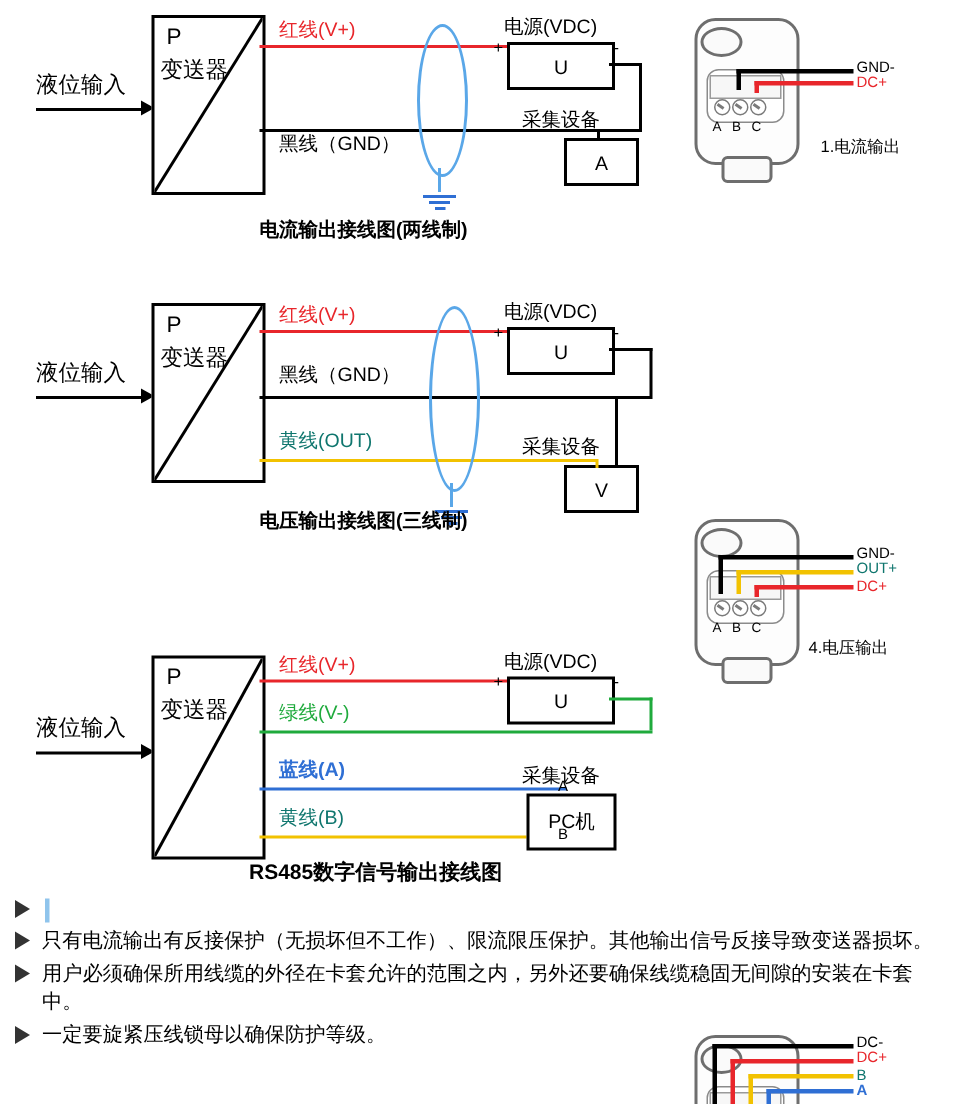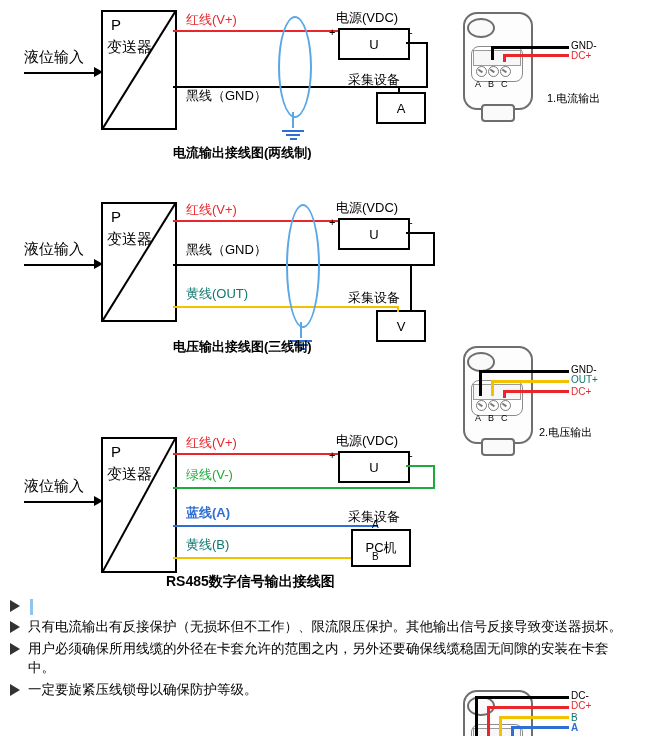--- a/index.html
+++ b/index.html
@@ -198,21 +198,21 @@
     <div class="abs txt-xs" style="left:46px;top:72px;">C</div>
     <div class="abs hline black" style="left:24px;top:28px;width:90px;border-top-width:3px;"></div>
     <div class="abs hline yellow" style="left:36px;top:38px;width:78px;border-top-width:3px;"></div>
     <div class="abs hline red" style="left:48px;top:48px;width:66px;border-top-width:3px;"></div>
     <div class="abs vline black" style="left:24px;top:28px;height:26px;border-left-width:3px;"></div>
     <div class="abs vline yellow" style="left:36px;top:38px;height:16px;border-left-width:3px;"></div>
     <div class="abs vline red" style="left:48px;top:48px;height:8px;border-left-width:3px;"></div>
     <div class="abs txt-xs" style="left:116px;top:22px;font-size:10px;">GND-</div>
     <div class="abs txt-xs c-yellow" style="left:116px;top:32px;font-size:10px;">OUT+</div>
     <div class="abs txt-xs c-red" style="left:116px;top:44px;font-size:10px;">DC+</div>
-    <div class="abs txt-sm" style="left:84px;top:84px;">2.电压输出</div>
+    <div class="abs txt-sm" style="left:84px;top:84px;">4.电压输出</div>
   </div>
 
   <div class="abs" style="left:0;top:415px;width:450px;height:180px;">
     <div class="abs txt" style="left:24px;top:62px;font-size:15px;">液位输入</div>
     <div class="abs hline" style="left:24px;top:86px;width:75px;"></div>
     <div class="abs arr-r" style="left:94px;top:81px;"></div>
 
     <div class="abs xmitter" style="left:101px;top:22px;width:72px;height:132px;">
       <svg class="diag" viewBox="0 0 72 132" preserveAspectRatio="none">
           <line x1="0" y1="132" x2="72" y2="0" stroke="#000" stroke-width="2"></line>

